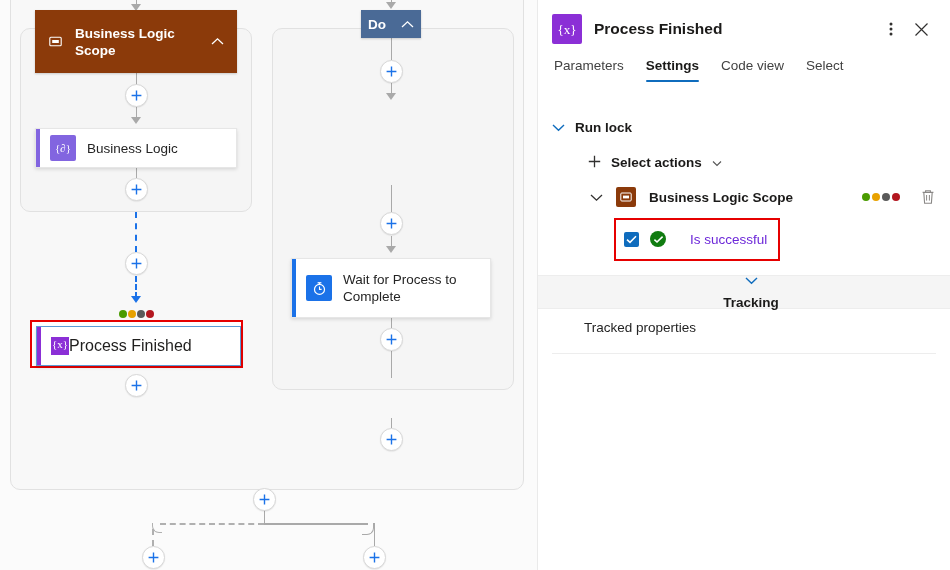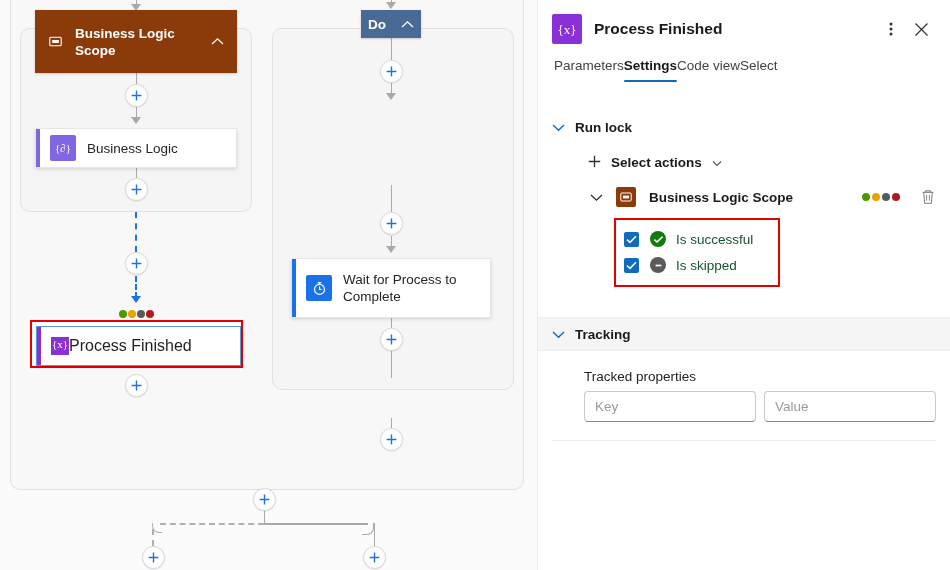--- a/index.html
+++ b/index.html
@@ -137,21 +137,21 @@
     background:#fff;
   }
   #panel-head { display:flex; align-items:center; height:58px; padding:0 14px 0 14px; }
   #panel-head .app-ic {
     width:30px; height:30px; flex:0 0 30px; background:#8b2fd6; color:#fff;
     display:flex; align-items:center; justify-content:center; font-size:13px; border-radius:2px;
   }
   #panel-title { flex:1; padding-left:12px; font-size:15.5px; font-weight:bold; color:#1b1a19; }
   .head-btn { width:30px; height:30px; display:flex; align-items:center; justify-content:center; color:#323130; cursor:pointer;}
 
-  #tabs { display:flex; padding:0 16px; height:38px; align-items:flex-start; }
+  #tabs { display:flex; padding:0 16px; height:38px; align-items:flex-start; gap:22px; }
   .tab { position:relative; font-size:13.5px; color:#424242; padding-bottom:9px; cursor:pointer; }
   .tab.active { font-weight:bold; color:#1b1a19; }
   .tab.active::after {
     content:""; position:absolute; left:0; right:0; bottom:0; height:2.5px; background:#0f6cbd; border-radius:2px;
   }
 
   .section-bar { display:flex; align-items:center; height:34px; padding-left:14px; font-size:13.5px; font-weight:bold; color:#1b1a19; gap:10px;}
   .section-bar.shaded { background:#f5f5f5; border-top:1px solid #ededed; border-bottom:1px solid #ededed;}
   .caret { color:#0f6cbd; display:flex; align-items:center; }
 
@@ -170,23 +170,23 @@
   #ra-status-box {
     position:relative; margin-left:76px; margin-top:4px; width:166px;
     border:2px solid #e60000; padding:6px 8px 7px 8px; background:#fff;
   }
   .ra-item { display:flex; align-items:center; height:26px; gap:0; }
   .ra-item .cb {
     width:15px; height:15px; flex:0 0 15px; background:#0f6cbd; border-radius:2px;
     display:flex; align-items:center; justify-content:center;
   }
   .ra-item .sic { width:16px;height:16px; flex:0 0 16px; margin-left:11px; border-radius:50%; display:flex;align-items:center;justify-content:center;}
-  .ra-item .txt { padding-left:10px; font-size:13.5px; color:#14532d; }
-
-  #tracked-label { padding-left:46px; font-size:13.5px; color:#242424; margin-top:18px; }
+  .ra-item .txt { padding-left:24px; font-size:13.5px; color:#6d28d9; }
+
+  #tracked-label { padding-left:46px; font-size:13.5px; color:#242424; margin-top:11px; }
   #tracked-inputs { display:flex; gap:8px; padding-left:46px; margin-top:7px; }
   .tinput {
     height:31px; border:1px solid #c9c9c9; border-bottom:1px solid #8a8886; border-radius:4px;
     width:172px; padding:0 10px; font-size:13.5px; color:#242424;
     font-family:"Liberation Sans", sans-serif; background:#fff;
   }
   .tinput::placeholder { color:#9b9b9b; }
   #bottom-rule { margin:18px 14px 0 14px; border-top:1px solid #ededed; }
 </style>
 </head>
@@ -461,45 +461,28 @@
               <path d="M1 4.6 L4 7.4 L10 1.3" fill="none" stroke="#ffffff" stroke-width="1.5"></path>
             </svg>
         </span>
         <span class="sic" style="background:#107c10;">
           <svg width="11" height="9" viewBox="0 0 11 9">
               <path d="M1.4 4.6 L4 7 L9.6 1.6" fill="none" stroke="#ffffff" stroke-width="1.6"></path>
             </svg>
         </span>
         <span class="txt">Is successful</span>
       </div>
-      <div class="ra-item">
-        <span class="cb">
-          <svg width="11" height="9" viewBox="0 0 11 9">
-              <path d="M1 4.6 L4 7.4 L10 1.3" fill="none" stroke="#ffffff" stroke-width="1.5"></path>
-            </svg>
-        </span>
-        <span class="sic" style="background:#5a5a5a;">
-          <svg width="11" height="11" viewBox="0 0 11 11">
-              <path d="M2.6 5.5 H8.4" stroke="#ffffff" stroke-width="1.7"></path>
-            </svg>
-        </span>
-        <span class="txt">Is skipped</span>
-      </div>
-    </div>
-
-    <div class="section-bar shaded" style="margin-top:30px;">
+    </div>
+
+    <div class="section-bar shaded" style="margin-top:14px;flex-direction:column;">
       <span class="caret">
         <svg width="13" height="9" viewBox="0 0 13 9">
             <path d="M1 2 L6.5 7.2 L12 2" fill="none" stroke="#0f6cbd" stroke-width="1.4"></path>
           </svg>
       </span>
       <span>Tracking</span>
     </div>
 
     <div id="tracked-label">Tracked properties</div>
-    <div id="tracked-inputs">
-      <input class="tinput" placeholder="Key" style="">
-      <input class="tinput" placeholder="Value" style="">
-    </div>
     <div id="bottom-rule"></div>
 
   </div>
 </div>
 
 </body></html>

